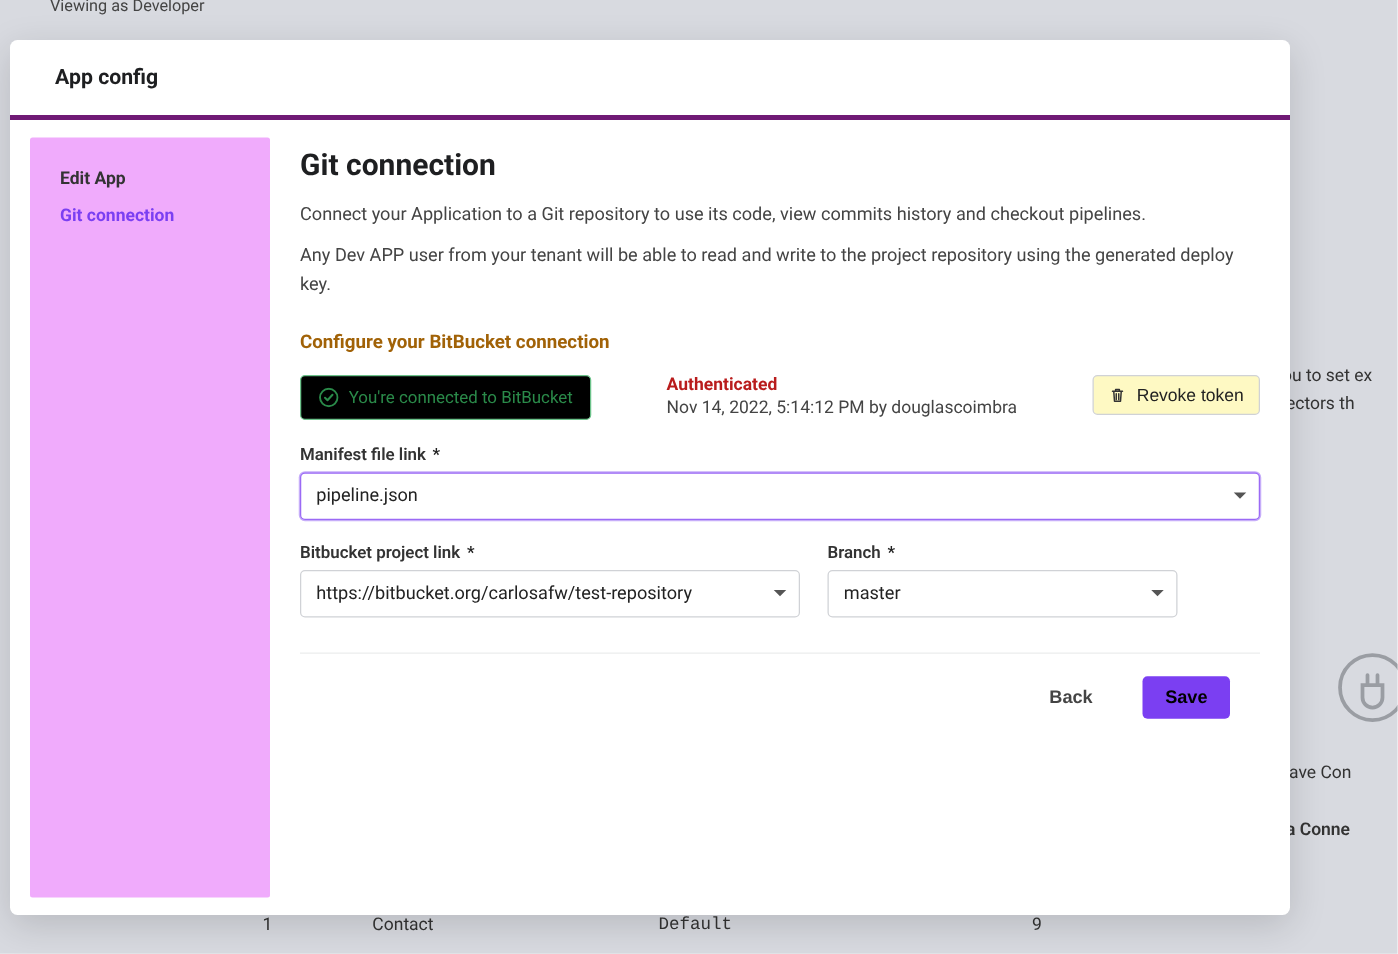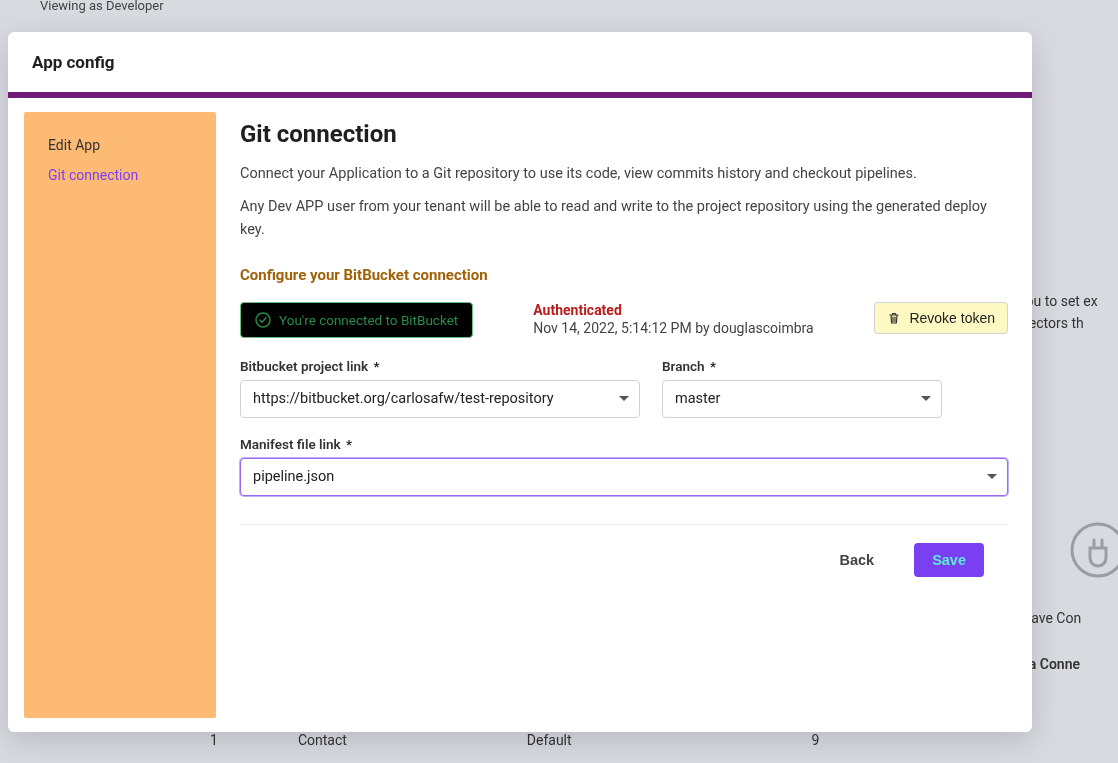--- a/index.html
+++ b/index.html
@@ -34,39 +34,40 @@
     width: 1024px;
     height: 700px;
     background: #fff;
     border-radius: 6px;
     box-shadow: 0 8px 30px rgba(0,0,0,0.15);
     display: flex;
     flex-direction: column;
     overflow: hidden;
   }
   .modal-header {
-    padding: 20px 24px;
-    border-bottom: 6px solid #701a75;
+    padding: 20px 36px;
+    border-bottom: 4px solid #701a75;
   }
   .modal-title {
     font-size: 17px;
     font-weight: 700;
     color: #1e1f21;
   }
   .modal-body {
     display: flex;
     flex: 1;
     overflow: hidden;
   }
   .sidebar {
     width: 192px;
-    background: #fdba74;
+    background: #f0abfc;
     padding: 18px 0;
     margin: 14px 0 14px 16px;
     border-radius: 2px;
+    font-weight: bold;
   }
   .sidebar-item {
     padding: 7px 24px;
     font-size: 14px;
     color: #333;
     cursor: pointer;
   }
   .sidebar-item.active {
     color: #7b3ff2;
   }
@@ -187,21 +188,21 @@
     border: none;
     font-size: 14.5px;
     font-weight: 600;
     color: #444;
     cursor: pointer;
     padding: 8px 6px;
   }
   .btn-save {
     background: #7b3ff2;
     border: none;
-    color: #5eead4;
+    color: #000000;
     font-size: 14.5px;
     font-weight: 600;
     padding: 9px 18px;
     border-radius: 4px;
     cursor: pointer;
     text-align: right;
   }
   .spacer-flex { flex: 1; }
 </style>
 </head>
@@ -220,21 +221,21 @@
         <circle cx="30" cy="30" r="26" fill="none" stroke="#9a9da3" stroke-width="3"></circle>
         <path d="M22 28 h16 v10 a8 8 0 0 1 -16 0 z M26 20 v8 M34 20 v8" fill="none" stroke="#9a9da3" stroke-width="3" stroke-linecap="round"></path>
       </svg>
     </div>
     <div style="position:absolute; top:350px; width:140px;">on't have Con</div>
     <div style="position:absolute; top:396px; width:140px; color:#333; font-weight:600;">eate a Conne</div>
   </div>
   <div style="position:absolute; left:210px; top:732px; display:flex; gap:60px; font-size:14px; color:#333;">
     <span>1</span>
     <span style="margin-left:20px;">Contact</span>
-    <span style="margin-left:120px;">Default</span>
+    <span style="margin-left:120px;font-family:Liberation Mono, monospace;">Default</span>
     <span style="margin-left:180px;">9</span>
   </div>
 </div>
 
 <div class="modal">
   <div class="modal-header">
     <div class="modal-title">App config</div>
   </div>
   <div class="modal-body">
     <div class="sidebar">
@@ -269,52 +270,52 @@
 
         <button class="revoke-btn">
           <svg width="14" height="14" viewBox="0 0 14 14">
             <path d="M3 4 h8 M5.5 4 V2.5 h3 V4 M4 4 l0.6 8 h4.8 l0.6 -8 M6 6 v4.5 M8 6 v4.5" fill="none" stroke="#333" stroke-width="1.2" stroke-linecap="round" stroke-linejoin="round"></path>
           </svg>
           <span>Revoke token</span>
         </button>
       </div>
 
       <div class="form-row">
+        <div class="form-field field-full">
+          <div class="field-label">
+            <span>Manifest file link</span><span class="req"> *</span>
+          </div>
+          <div class="select focused">
+            <span>pipeline.json</span>
+            <span class="caret"></span>
+          </div>
+        </div>
+      </div>
+
+      <div class="form-row">
         <div class="form-field field-project">
           <div class="field-label">
             <span>Bitbucket project link</span><span class="req"> *</span>
           </div>
           <div class="select">
             <span>https://bitbucket.org/carlosafw/test-repository</span>
             <span class="caret"></span>
           </div>
         </div>
         <div class="form-field field-branch">
           <div class="field-label">
             <span>Branch</span><span class="req"> *</span>
           </div>
           <div class="select">
             <span>master</span>
             <span class="caret"></span>
           </div>
         </div>
       </div>
 
-      <div class="form-row">
-        <div class="form-field field-full">
-          <div class="field-label">
-            <span>Manifest file link</span><span class="req"> *</span>
-          </div>
-          <div class="select focused">
-            <span>pipeline.json</span>
-            <span class="caret"></span>
-          </div>
-        </div>
-      </div>
-
       <div class="footer">
         <button class="btn-back">Back</button>
         <button class="btn-save">Save</button>
       </div>
 
       <div class="spacer-flex"></div>
     </div>
   </div>
 </div>
 

